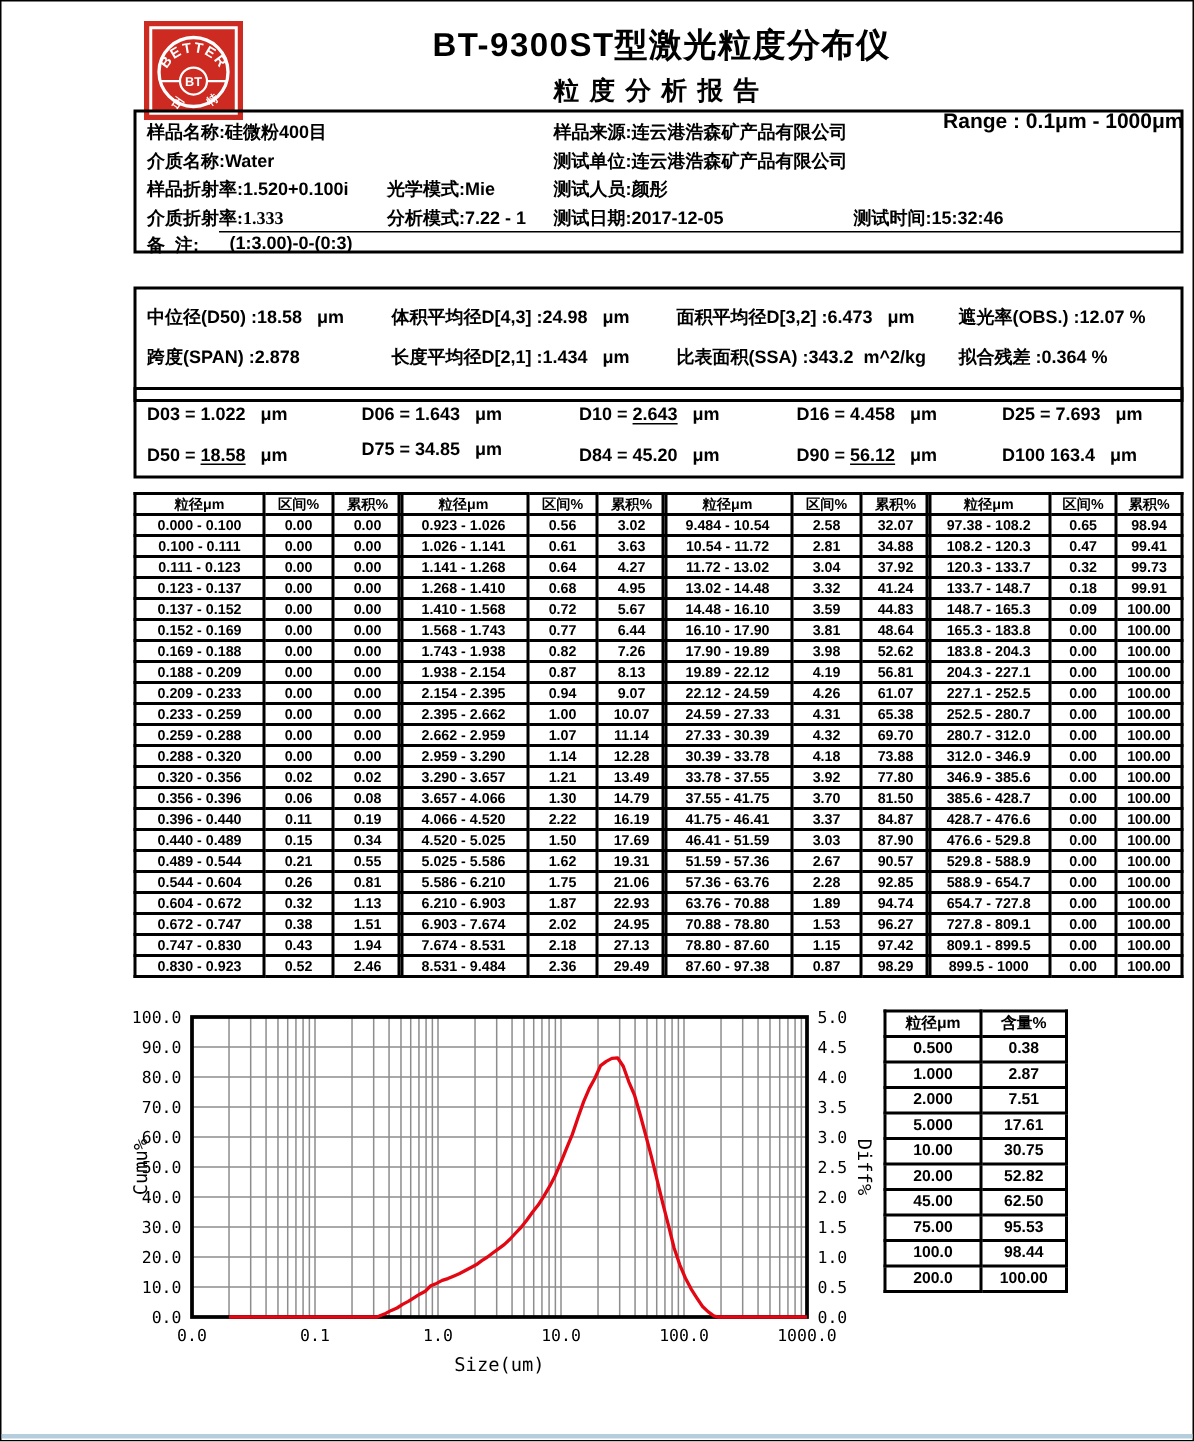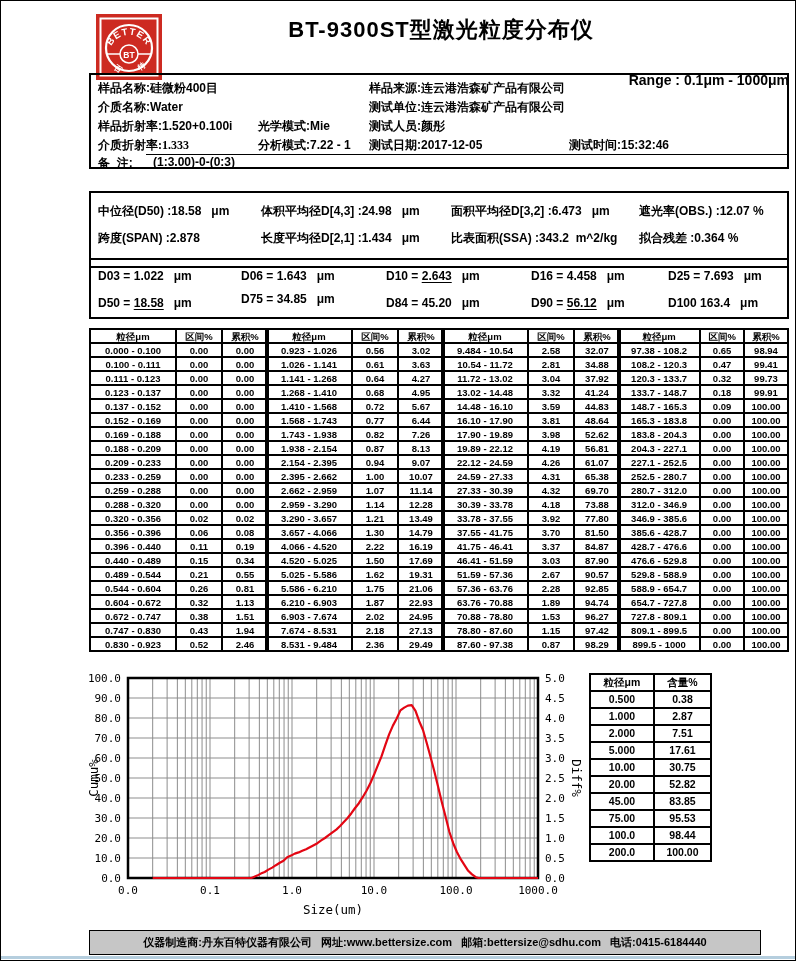--- a/index.html
+++ b/index.html
@@ -54,20 +54,21 @@
       </text>
       <line x1="11" y1="40" x2="55" y2="40" stroke="#fff" stroke-width="1.5"></line>
       <circle cx="33" cy="40" r="9" fill="#cd2a21" stroke="#fff" stroke-width="1.5"></circle>
       <text x="33" y="43.5" font-size="8.5" fill="#fff" text-anchor="middle" font-weight="bold">BT</text>
       <text x="19" y="55" font-size="7.5" fill="#fff" font-weight="bold" transform="rotate(35 19 53)">百</text>
       <text x="42" y="56" font-size="7.5" fill="#fff" font-weight="bold" transform="rotate(-35 44 53)">特</text>
     </svg>
   </div>
 
   <div class="abs title">BT-9300ST型激光粒度分布仪</div>
+  <div class="abs subtitle">粒度分析报告</div>
   <div class="abs range">Range : 0.1μm - 1000μm</div>
 
   <div class="box ib">
     <span class="abs f12" style="left:7px;top:5px;">样品名称:硅微粉400目</span>
     <span class="abs f12" style="left:278px;top:5px;">样品来源:连云港浩森矿产品有限公司</span>
     <span class="abs f12" style="left:7px;top:24px;">介质名称:Water</span>
     <span class="abs f12" style="left:278px;top:24px;">测试单位:连云港浩森矿产品有限公司</span>
     <span class="abs f12" style="left:7px;top:43px;">样品折射率:1.520+0.100i</span>
     <span class="abs f12" style="left:167px;top:43px;">光学模式:Mie</span>
     <span class="abs f12" style="left:278px;top:43px;">测试人员:颜彤</span>
@@ -698,33 +699,32 @@
           <tr>
             <td class="c0">10.00</td>
             <td class="c1">30.75</td>
           </tr>
           <tr>
             <td class="c0">20.00</td>
             <td class="c1">52.82</td>
           </tr>
           <tr>
             <td class="c0">45.00</td>
-            <td class="c1">83.85</td>
+            <td class="c1">62.50</td>
           </tr>
           <tr>
             <td class="c0">75.00</td>
             <td class="c1">95.53</td>
           </tr>
           <tr>
             <td class="c0">100.0</td>
             <td class="c1">98.44</td>
           </tr>
           <tr>
             <td class="c0">200.0</td>
             <td class="c1">100.00</td>
           </tr>
         </tbody>
       </table>
     </div>
 
-  <div class="abs footer">仪器制造商:丹东百特仪器有限公司   网址:www.bettersize.com   邮箱:bettersize@sdhu.com   电话:0415-6184440</div>
   <div class="abs bottomline"></div>
 </div>
 
 </body></html>

